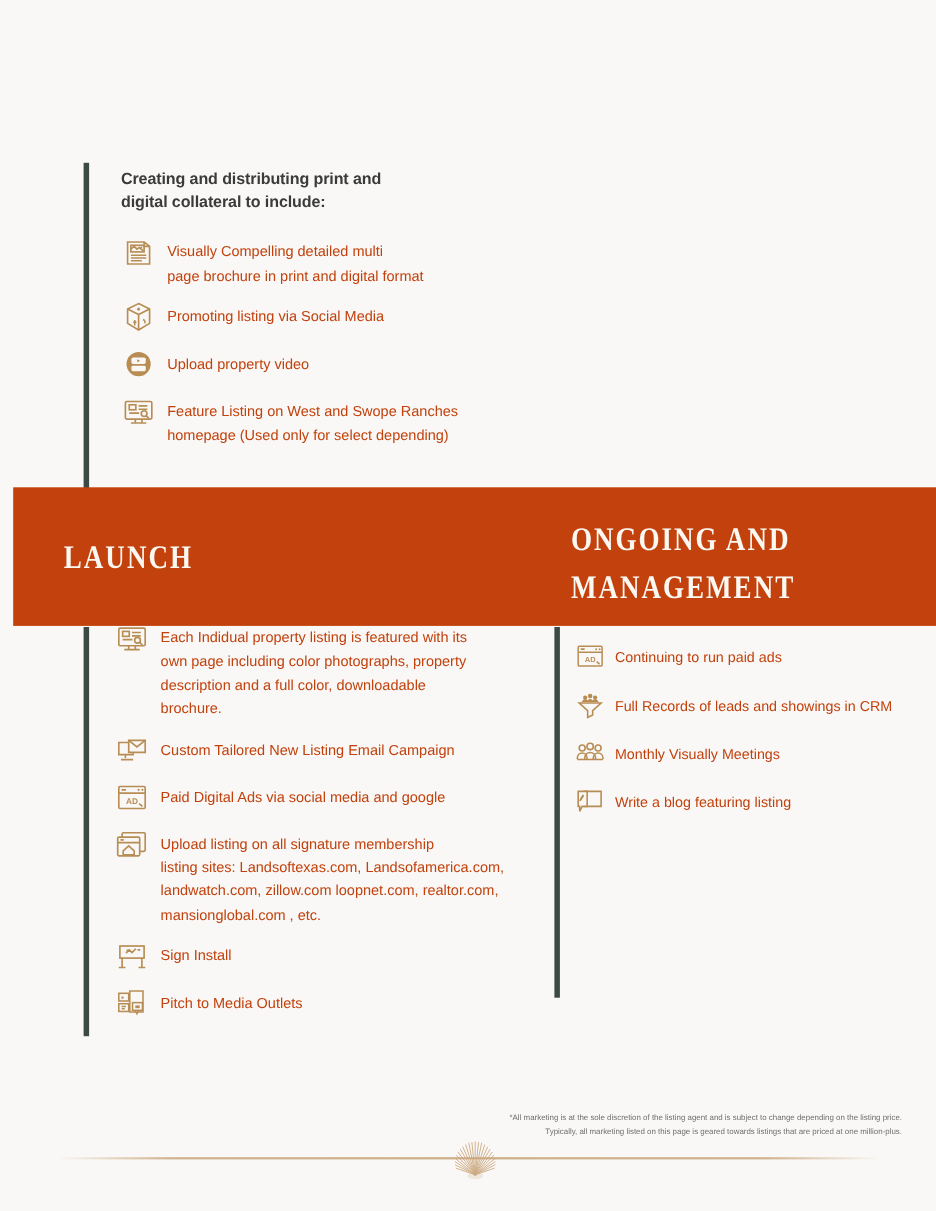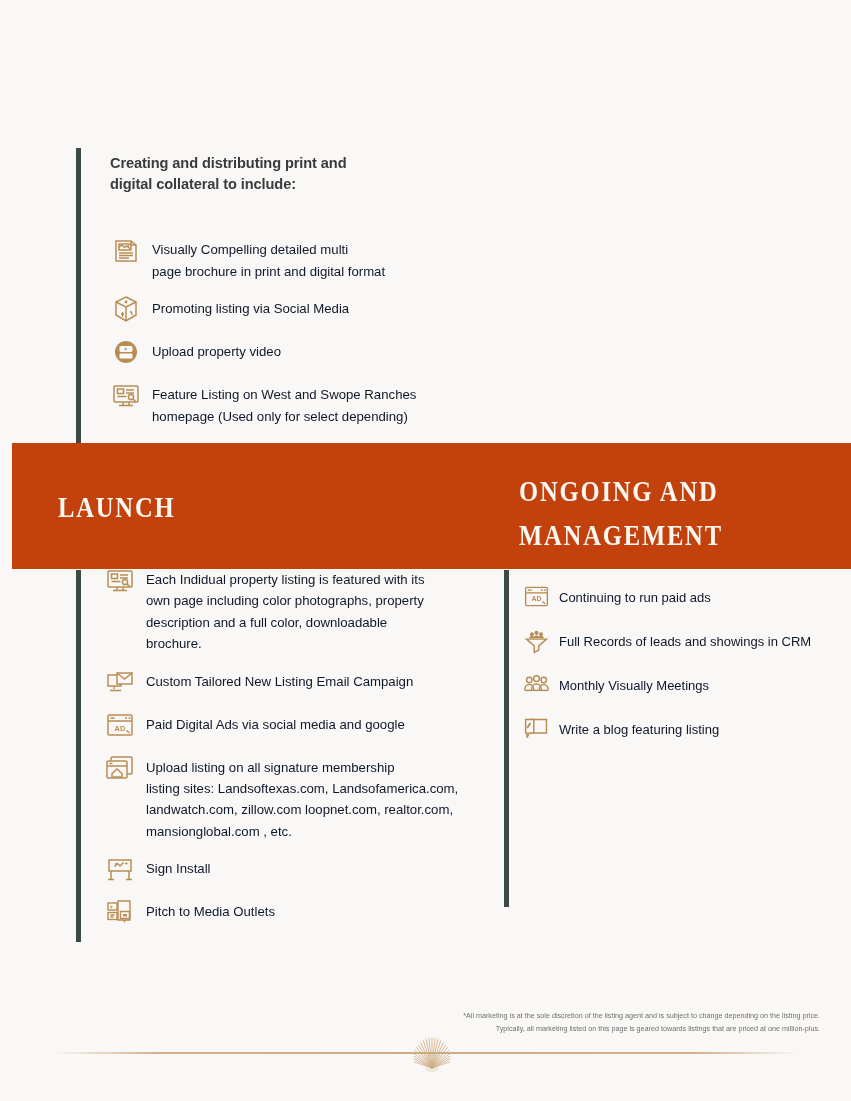--- a/index.html
+++ b/index.html
@@ -32,21 +32,21 @@
   #vrule-right  { left: 504px; top: 570px; height: 337px; }
 
   
   .collateral {
     position: absolute;
     left: 110px;
     top: 153px;
     width: 420px;
   }
   .collateral h2 {
-    margin: 0 0 44px 0;
+    margin: 0 0 23px 0;
     font-family: "Liberation Sans", sans-serif;
     font-size: 14.6px;
     font-weight: bold;
     line-height: 1.42;
     color: #3b3b3b;
     letter-spacing: -0.1px;
   }
 
   
   .ilist { list-style: none; margin: 0; padding: 0; }
@@ -60,21 +60,21 @@
     width: 32px;
     height: 32px;
     margin-right: 10px;
     margin-top: -4px;
     display: block;
   }
   .irow .itxt {
     font-family: "Liberation Sans", sans-serif;
     font-size: 13.2px;
     line-height: 1.62;
-    color: #0f172a;
+    color: #c2410c;
     padding-top: 1px;
   }
 
   
   .col-right .irow { margin-bottom: 19px; }
   .col-right .irow .ico { width: 29px; height: 29px; margin-right: 8px; }
   .col-right .irow .itxt { font-size: 13px; }
 
   
   .banner {

